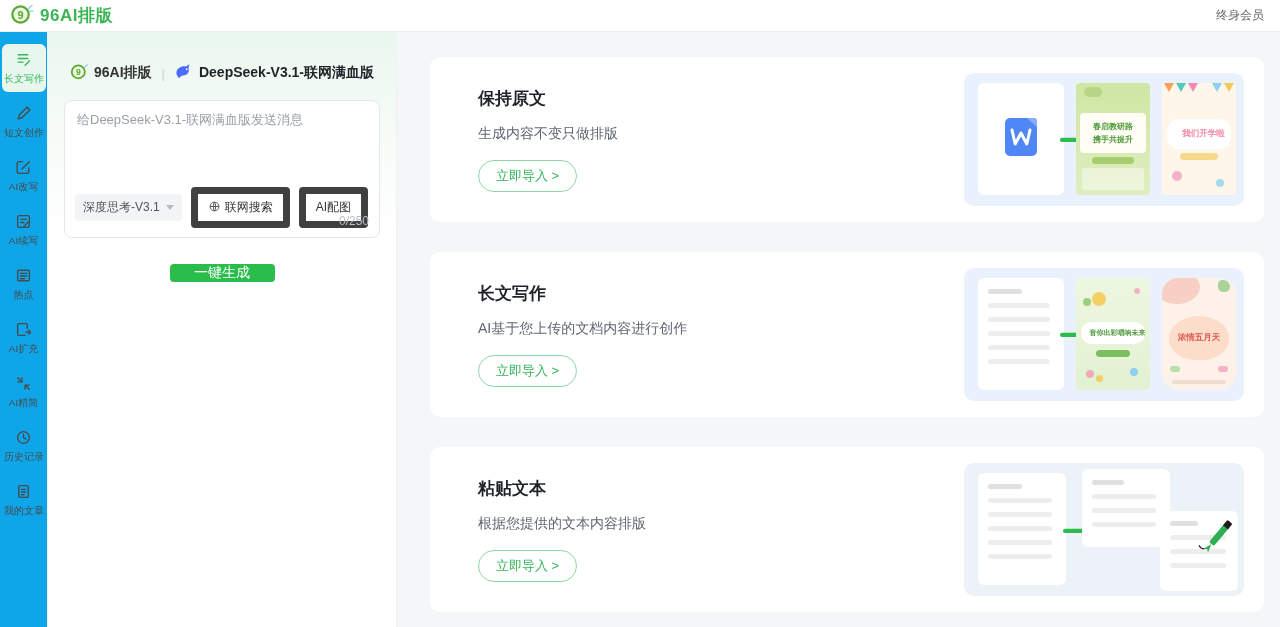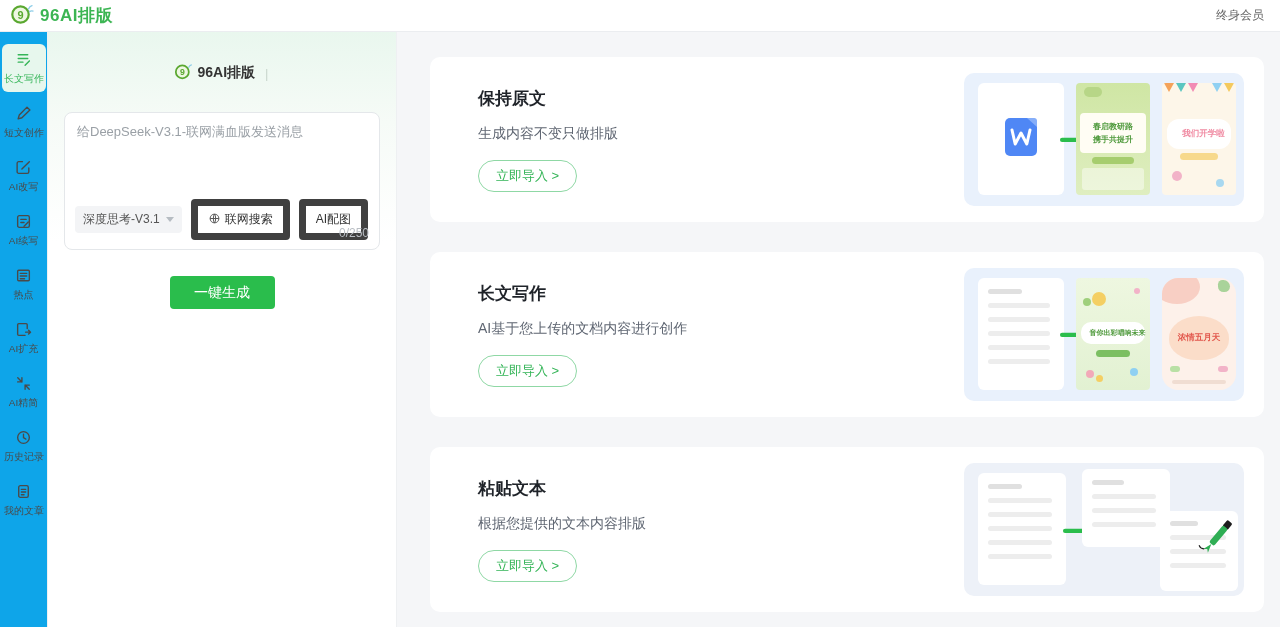--- a/index.html
+++ b/index.html
@@ -24,34 +24,34 @@
   .side-item.active { background:#e7f7ed; color:#35b558; }
 
   
   .panel { width:349px; flex-shrink:0; border-right:1px solid #eef0f2; padding:0 16px;
     background:linear-gradient(180deg,#e9f7ee 0%,#f6fbf7 90px,#ffffff 210px); }
   .panel-head { display:flex; align-items:center; justify-content:center; gap:8px;
     padding-top:30px; height:52px; }
   .panel-brand { display:flex; align-items:center; gap:5px; font-size:14px; font-weight:bold; color:#333; }
   .panel-div { color:#c9d6cd; font-size:13px; padding:0 2px; }
   .panel-model { display:flex; align-items:center; gap:5px; font-size:14px; font-weight:bold; color:#22242a; }
-  .inputbox { margin-top:28px; background:#fff; border:1px solid #e4e7ea; border-radius:8px;
+  .inputbox { margin-top:16px; background:#fff; border:1px solid #e4e7ea; border-radius:8px;
     height:138px; position:relative; padding:10px 12px; }
   .inputbox textarea { width:100%; height:78px; border:none; outline:none; resize:none;
     font-size:13px; color:#333; font-family:inherit; background:transparent; }
   .inputbox textarea::placeholder { color:#9aa0a6; }
   .ctrls { position:absolute; left:10px; bottom:9px; display:flex; align-items:center; gap:9px; }
   .model-select { background:#f3f4f6; border-radius:4px; padding:5px 8px; font-size:12px; color:#555;
     display:flex; align-items:center; gap:6px; cursor:pointer; }
   .caret { width:0; height:0; border-left:4px solid transparent; border-right:4px solid transparent;
     border-top:5px solid #b6bcc2; }
   .chipbtn { background:#fff; border:7px solid #404040; border-radius:4px; padding:5px 10px;
     font-size:12px; color:#333; display:flex; align-items:center; gap:4px; cursor:pointer; }
   .counter { position:absolute; right:10px; bottom:9px; font-size:12px; color:#b9bec4; }
-  .gen-btn { display:block; margin:26px auto 0; width:105px; height:33px; background:#2abd4c;
+  .gen-btn { display:block; margin:26px auto 0; width:105px; height:18px; background:#2abd4c;
     color:#fff; font-size:14px; border:none; border-radius:4px; cursor:pointer; font-family:inherit; }
   .foot { margin-top:46px; text-align:center; font-size:12px; color:#9aa0a6; line-height:19px; }
   .foot a { color:#35b558; text-decoration:none; cursor:pointer; }
 
   
   .main { flex:1; background:#f5f6f8; padding:25px 16px 15px 33px; display:flex;
     flex-direction:column; gap:30px; overflow:hidden; }
   .card { background:#fff; border-radius:10px; height:165px; display:flex; align-items:center;
     justify-content:space-between; padding:0 20px 0 48px; }
   .card-title { font-size:17px; font-weight:bold; color:#1f2329; }
@@ -195,20 +195,29 @@
         <span>
           <svg width="19" height="19" viewBox="0 0 24 24">
             <circle cx="10.5" cy="12.5" r="8.2" fill="#eef7e2" stroke="#5aa830" stroke-width="2.2"></circle>
             <text x="10.5" y="16.6" font-size="11" font-weight="bold" fill="#5aa830" text-anchor="middle">9</text>
             <path d="M18.5 7c.8-1.8 2.2-3 3.5-3.4" stroke="#8ecde8" stroke-width="1.4" fill="none" stroke-linecap="round"></path>
           </svg>
         </span>
         <span>96AI排版</span>
       </span>
       <span class="panel-div">|</span>
+      <span class="panel-model">
+        <span>
+          <svg width="19" height="17" viewBox="0 0 20 17">
+            <path d="M1.5 9.5C2.3 4.8 6.8 2.2 11.5 3.2l3.6-2.4-.9 4.3c1.3 3.4-.9 7.4-5.6 7.6-2.2.1-3.5 1.6-3.8 2.8-1.9-1.2-3.6-3.6-3.3-6z" fill="#4d6bfe"></path>
+            <circle cx="12.3" cy="6" r=".9" fill="#fff"></circle>
+          </svg>
+        </span>
+        <span>DeepSeek-V3.1-联网满血版</span>
+      </span>
     </div>
 
     <div class="inputbox">
       <textarea placeholder="给DeepSeek-V3.1-联网满血版发送消息" style=""></textarea>
       <div class="ctrls">
         <div class="model-select">
           <span>深度思考-V3.1</span>
           <span class="caret"></span>
         </div>
         <div class="chipbtn">

